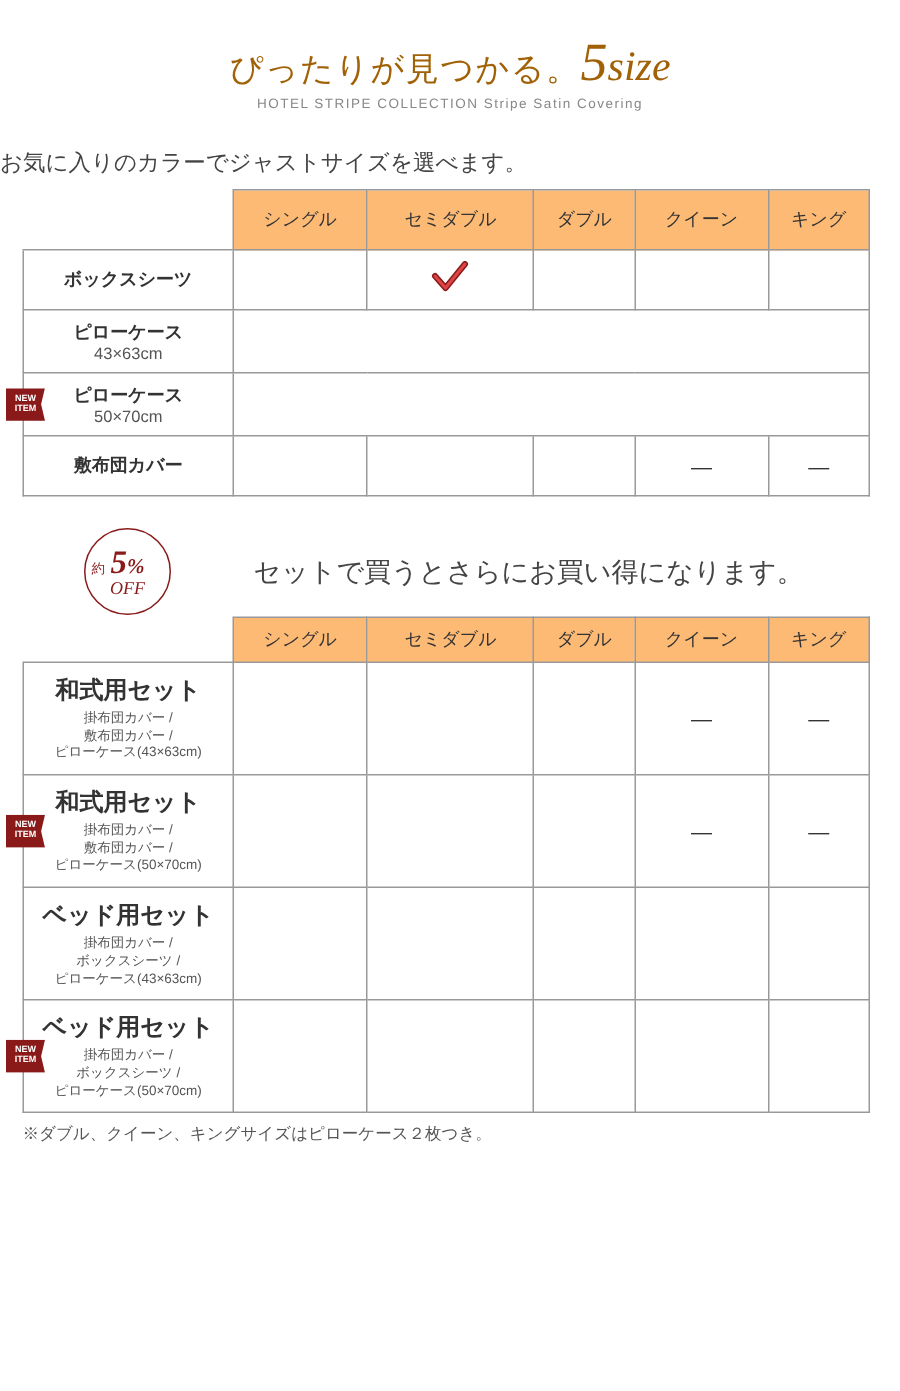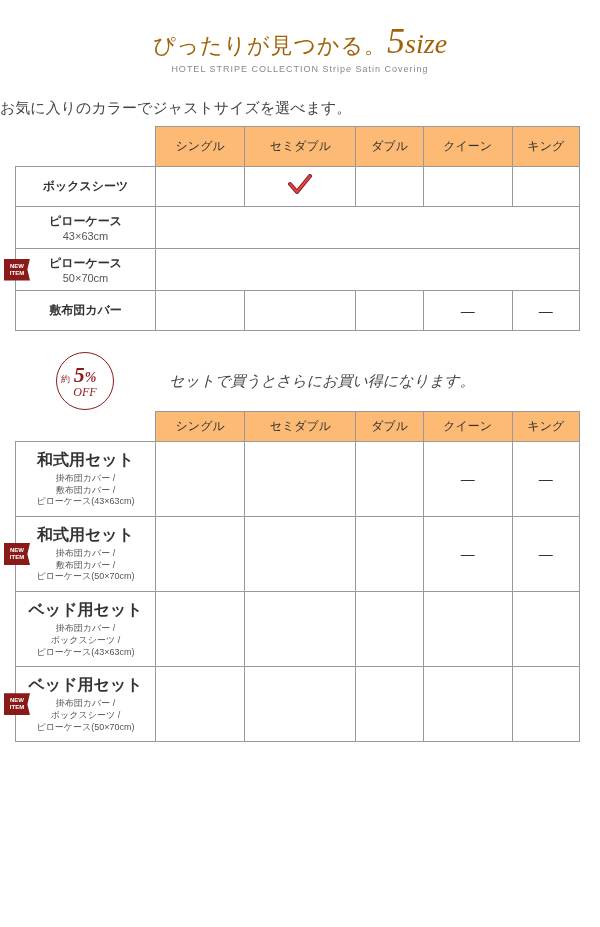--- a/index.html
+++ b/index.html
@@ -151,24 +151,23 @@
     }
     .offbadge-circle .pct .pctmark {
       font-size: 14px;
     }
     .offbadge-circle .off {
       font-size: 12px;
       font-style: italic;
       line-height: 1;
     }
     .section2-intro {
-      font-size: 15px;
+      font-size: 18px;
       color: #444;
       flex: 1;
-      font-style: italic;
     }
     .table2 th, .table2 td {
       height: 30px;
     }
     .table2 .rowhead {
       padding: 8px 4px;
     }
     .table2 .rowhead .title {
       font-size: 16px;
       font-weight: bold;
@@ -306,13 +305,14 @@
             <div class="details">掛布団カバー /<br>ボックスシーツ /<br>ピローケース(50×70cm)</div>
           </td>
           <td></td>
           <td></td>
           <td></td>
           <td></td>
           <td></td>
         </tr>
       </tbody>
   </table>
+  <div class="footnote">※ダブル、クイーン、キングサイズはピローケース２枚つき。</div>
 </div>
 
 </body></html>

